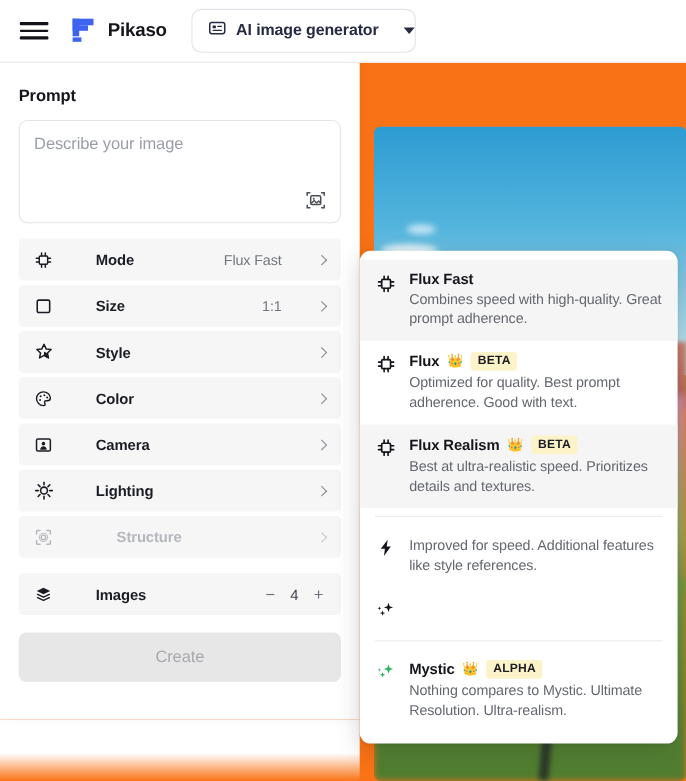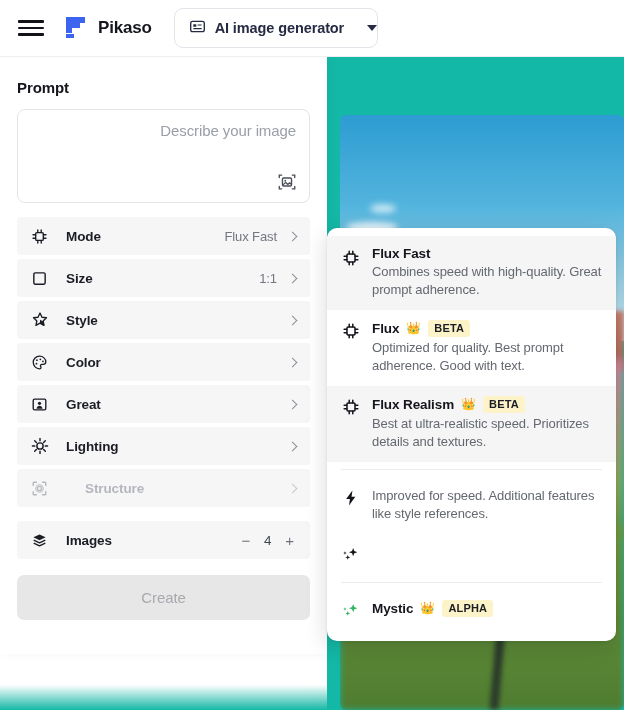--- a/index.html
+++ b/index.html
@@ -5,21 +5,21 @@
   * { box-sizing: border-box; margin: 0; padding: 0; }
   html, body {
     width: 624px; height: 710px;
     font-family: "Liberation Sans", sans-serif;
     background: #ffffff;
     overflow: hidden;
   }
   #root {
     position: relative;
     width: 624px; height: 710px;
-    background: #14b8a6;
+    background: #f97316;
   }
 
   
   .header {
     position: absolute; top: 0; left: 0;
     width: 624px; height: 57px;
     background: #ffffff;
     border-bottom: 1px solid #eceef1;
     display: flex; align-items: center;
     padding-left: 18px;
@@ -153,40 +153,40 @@
     letter-spacing: -0.1px;
   }
   .prompt-box {
     position: relative;
     height: 94px;
     border: 1px solid #e2e4e9;
     border-radius: 8px;
     background: #fff;
     padding: 12px 13px;
     cursor: text;
-    text-align: right;
   }
   .prompt-placeholder {
     font-size: 15px; color: #9a9ea8;
     letter-spacing: -0.1px;
   }
   .img-ref-icon {
     position: absolute; right: 12px; bottom: 10px;
     width: 20px; height: 20px;
   }
 
   .opt-list { margin-top: 14px; }
   .opt-row {
     display: flex; align-items: center;
     height: 38px;
     background: #f6f6f7;
     border-radius: 4px;
     margin-bottom: 4px;
     padding: 0 12px 0 13px;
     cursor: pointer;
+    gap: 21px;
   }
   .opt-row.disabled { cursor: default; }
   .opt-icon {
     width: 19px; height: 19px;
     display: flex; align-items: center; justify-content: center;
     flex: 0 0 19px;
   }
   .opt-label {
     margin-left: 17px;
     font-size: 13.5px; font-weight: bold; color: #1b1d24;
@@ -423,21 +423,21 @@
       </div>
 
       <div class="opt-row">
         <span class="opt-icon">
           <svg width="17" height="17" viewBox="0 0 20 20" fill="none">
             <rect x="2.6" y="3.6" width="14.8" height="12.8" rx="1.6" stroke="#1b1d24" stroke-width="1.6"></rect>
             <circle cx="10" cy="8.6" r="1.9" fill="#1b1d24"></circle>
             <path d="M6.4 15c.5-2.4 1.9-3.6 3.6-3.6s3.1 1.2 3.6 3.6z" fill="#1b1d24"></path>
           </svg>
         </span>
-        <span class="opt-label">Great</span>
+        <span class="opt-label">Camera</span>
         <span class="opt-spacer"></span>
 
         <span class="opt-chevron"></span>
       </div>
 
       <div class="opt-row">
         <span class="opt-icon">
           <svg width="18" height="18" viewBox="0 0 20 20" fill="none">
             <circle cx="10" cy="10" r="3.5" stroke="#1b1d24" stroke-width="1.6"></circle>
             <path d="M10 1.6v2.6M10 15.8v2.6M1.6 10h2.6M15.8 10h2.6M4.1 4.1l1.9 1.9M14 14l1.9 1.9M15.9 4.1L14 6M6 14l-1.9 1.9" stroke="#1b1d24" stroke-width="1.6" stroke-linecap="round"></path>
@@ -571,18 +571,19 @@
           <path d="M6.4 9.9l.75 2 2 .75-2 .75-.75 2-.75-2-2-.75 2-.75z" fill="#2fb45f"></path>
           <path d="M3.3 5.9l.5 1.35 1.35.5-1.35.5-.5 1.35-.5-1.35-1.35-.5 1.35-.5z" fill="#2fb45f"></path>
         </svg>
       </span>
       <div class="dd-body">
         <div class="dd-titleline">
           <span class="dd-title">Mystic</span>
           <span class="dd-crown">👑</span>
           <span class="dd-badge">ALPHA</span>
         </div>
+        <div class="dd-desc">Nothing compares to Mystic. Ultimate Resolution. Ultra-realism.</div>
       </div>
     </div>
 
   </div>
 
 </div>
 
 </body></html>

